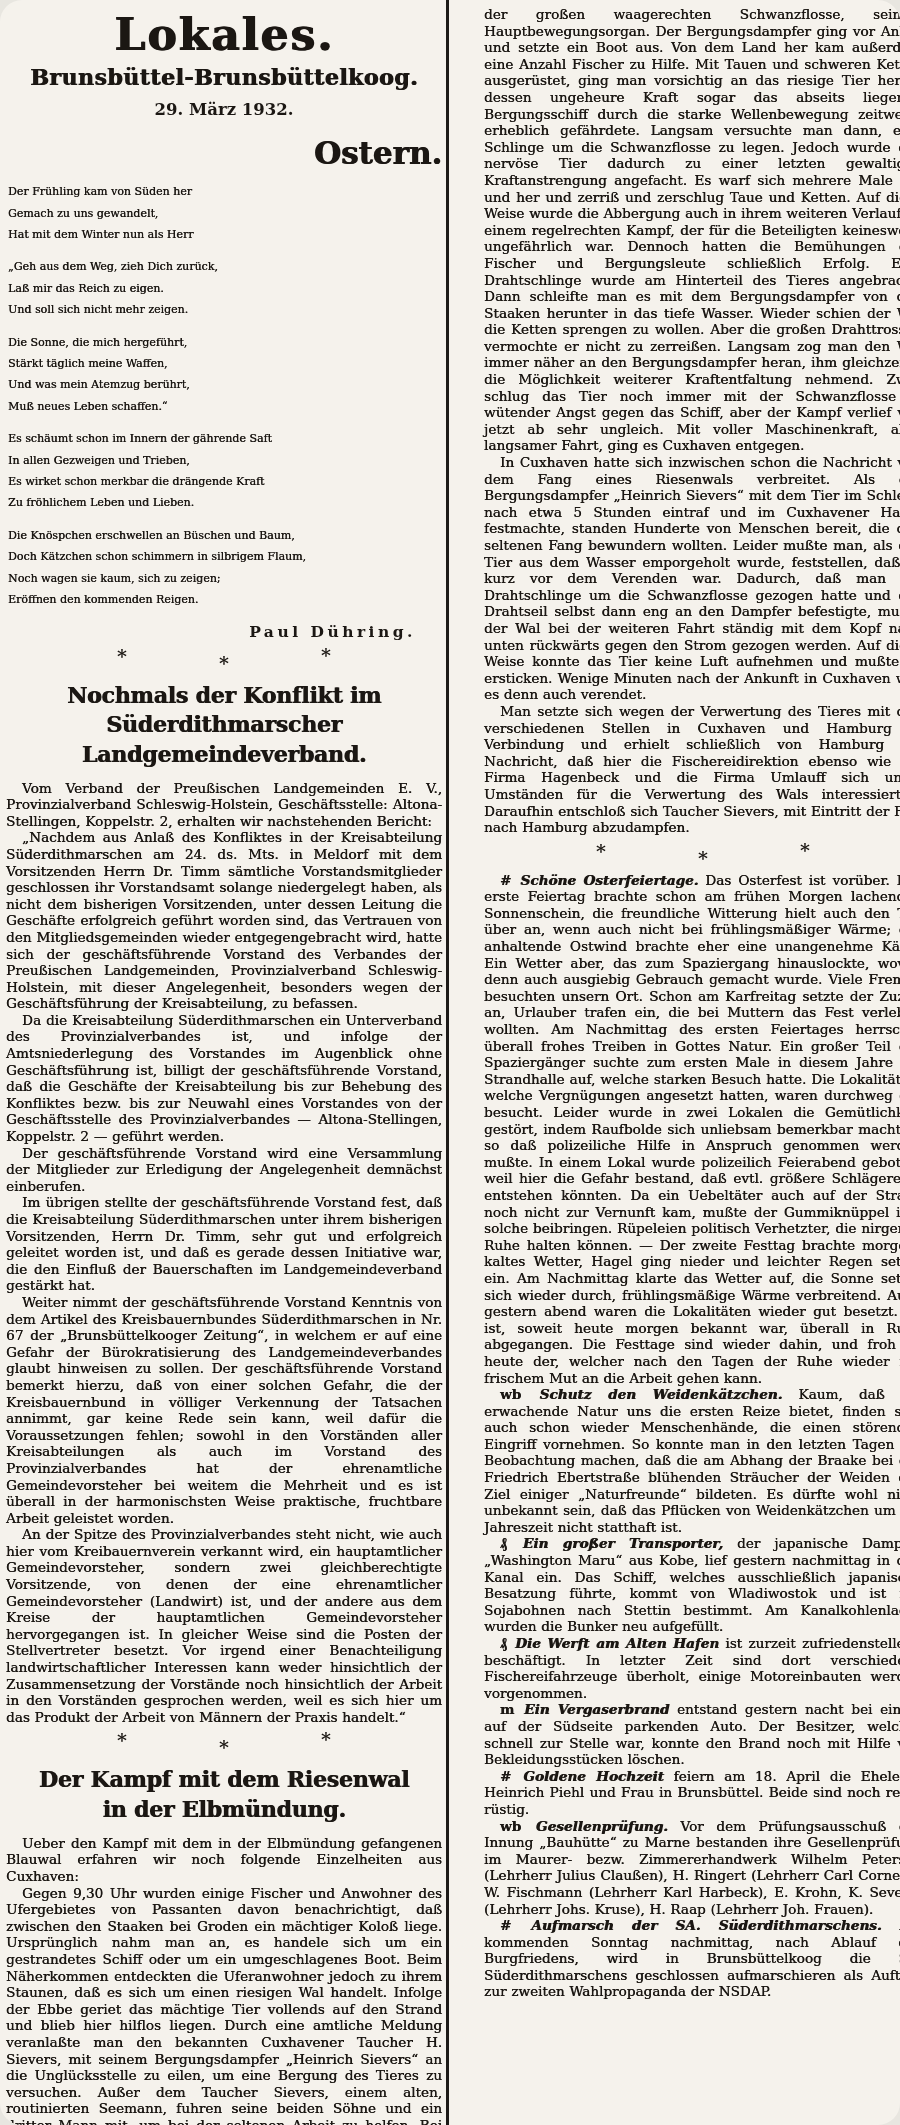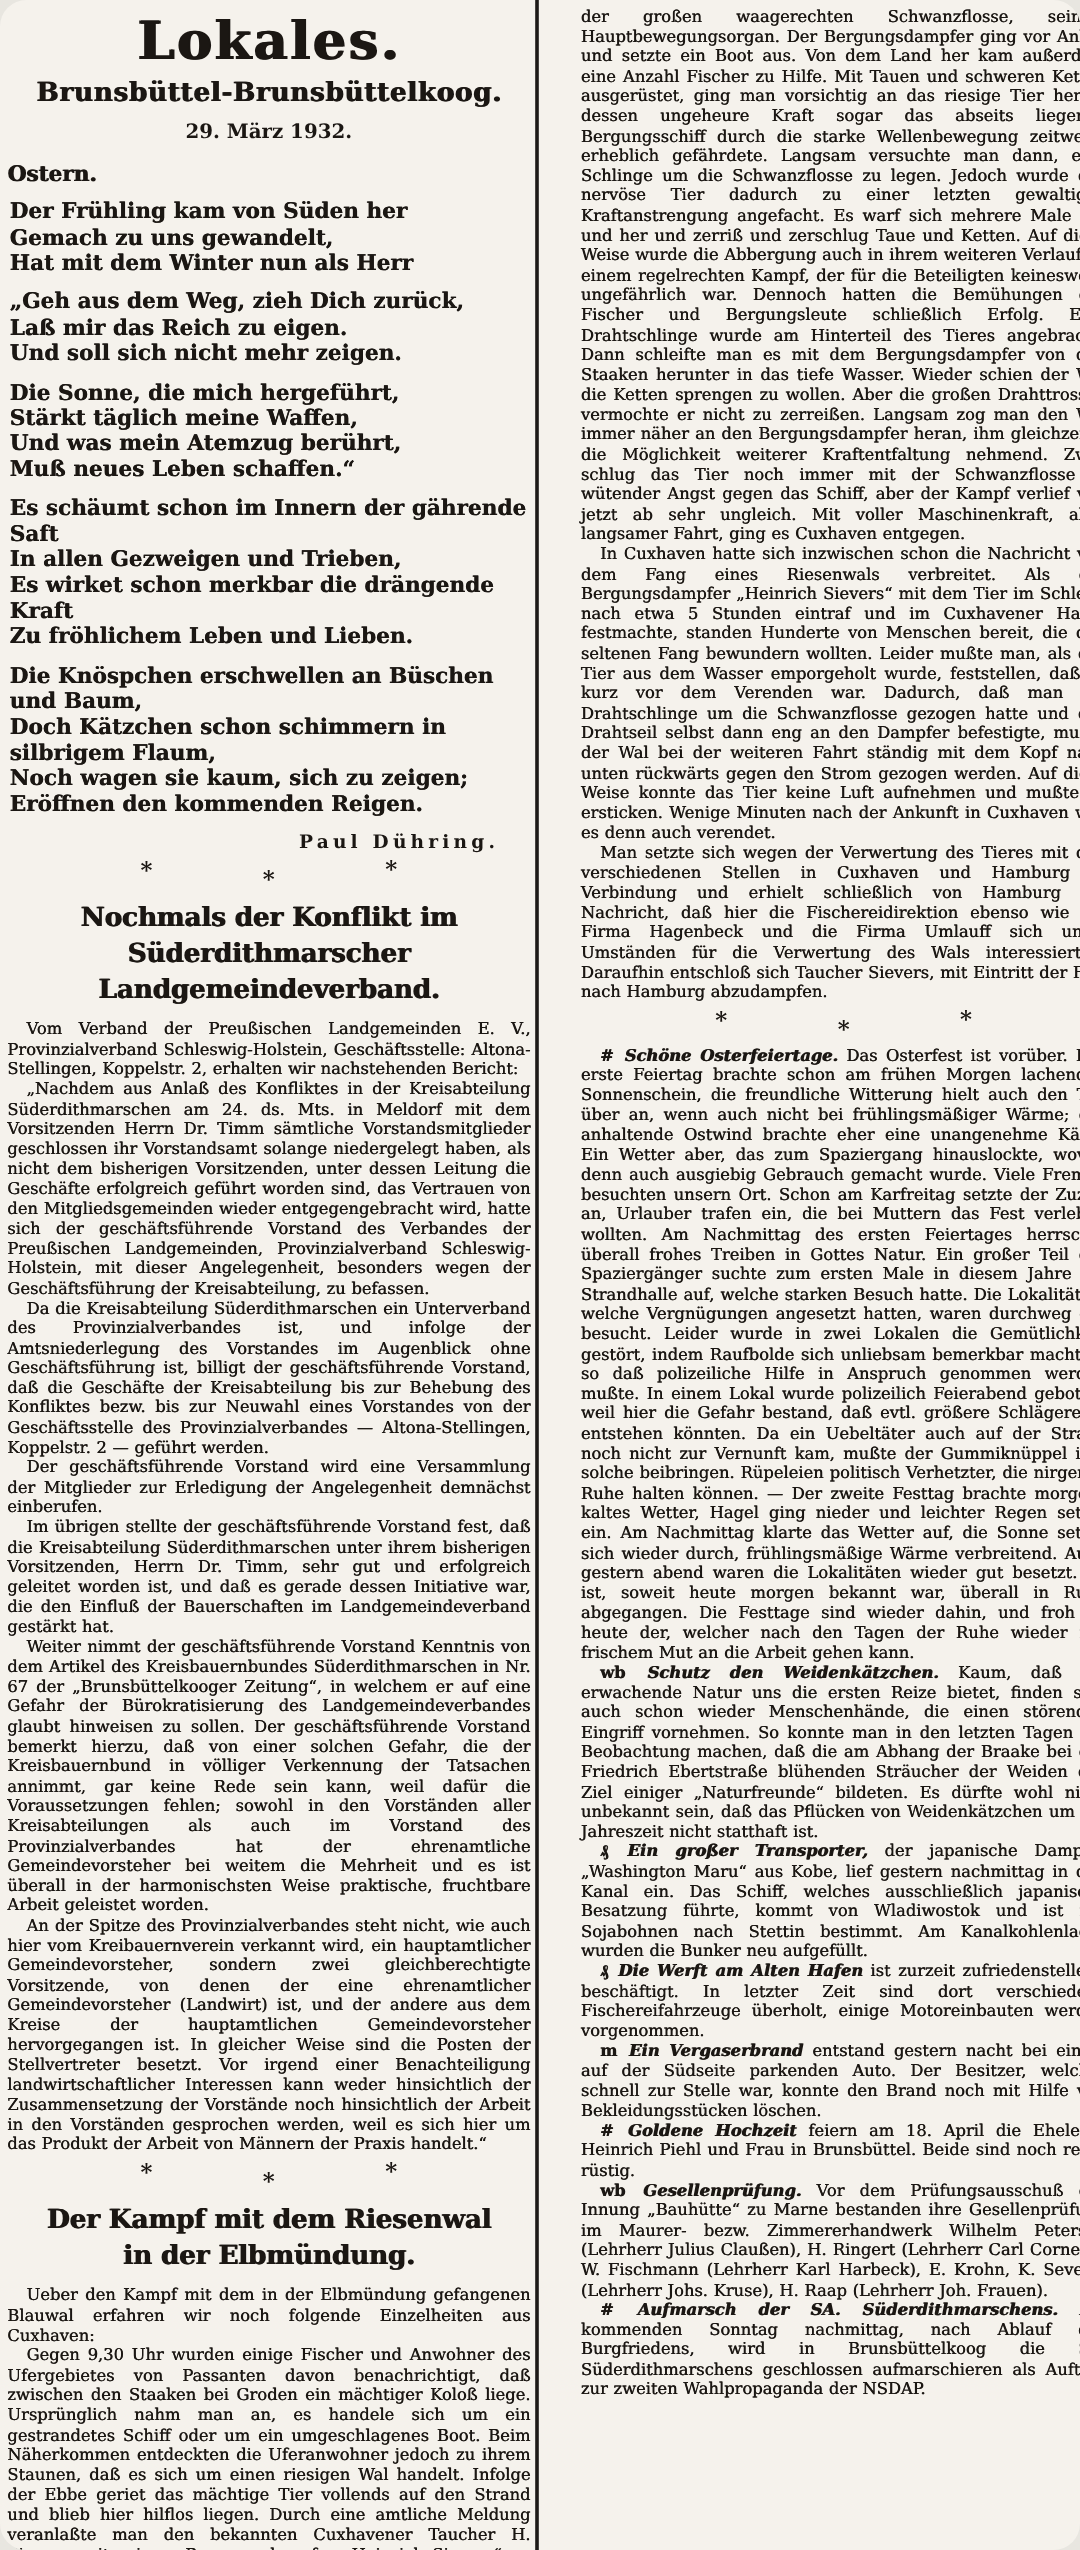--- a/index.html
+++ b/index.html
@@ -18,26 +18,26 @@
   .masthead{
     text-align:center;font-size:44px;font-weight:bold;letter-spacing:2px;
     text-shadow:1.4px 0 0 currentColor;margin:2px 0 6px 0;line-height:1.05;
   }
   .submast{
     text-align:center;font-size:22px;font-weight:bold;letter-spacing:.5px;
     text-shadow:.9px 0 0 currentColor;margin-bottom:10px;
   }
   .dateline{text-align:center;font-size:16.5px;font-weight:bold;margin-bottom:16px;}
 
-  .title{text-align:left;font-size:18px;font-weight:bold;text-shadow:.8px 0 0 currentColor;margin-bottom:10px;}
+  .title{text-align:right;font-size:31px;font-weight:bold;text-shadow:.8px 0 0 currentColor;margin-bottom:10px;}
   .title2{text-align:center;font-size:22px;font-weight:bold;line-height:1.35;
     text-shadow:.8px 0 0 currentColor;letter-spacing:-.2px;margin:10px 0 10px 0;}
 
   
-  .verse{font-size:18px;line-height:21.4px;font-weight:bold;margin:0 0 11px 0;padding-left:2px;
+  .verse{font-size:11px;line-height:21.4px;font-weight:normal;margin:0 0 11px 0;padding-left:2px;
     text-shadow:.3px 0 0 currentColor;}
   .byline{text-align:right;padding-right:26px;font-size:15.5px;font-weight:bold;
     letter-spacing:3.5px;margin:2px 0 4px 0;}
 
   
   .stars{display:flex;justify-content:center;gap:92px;font-size:19px;font-weight:bold;
     height:26px;margin:4px 0 6px 0;}
   .star1{transform:translateY(7px);}
   .star2{transform:translateY(-1px);}
 

